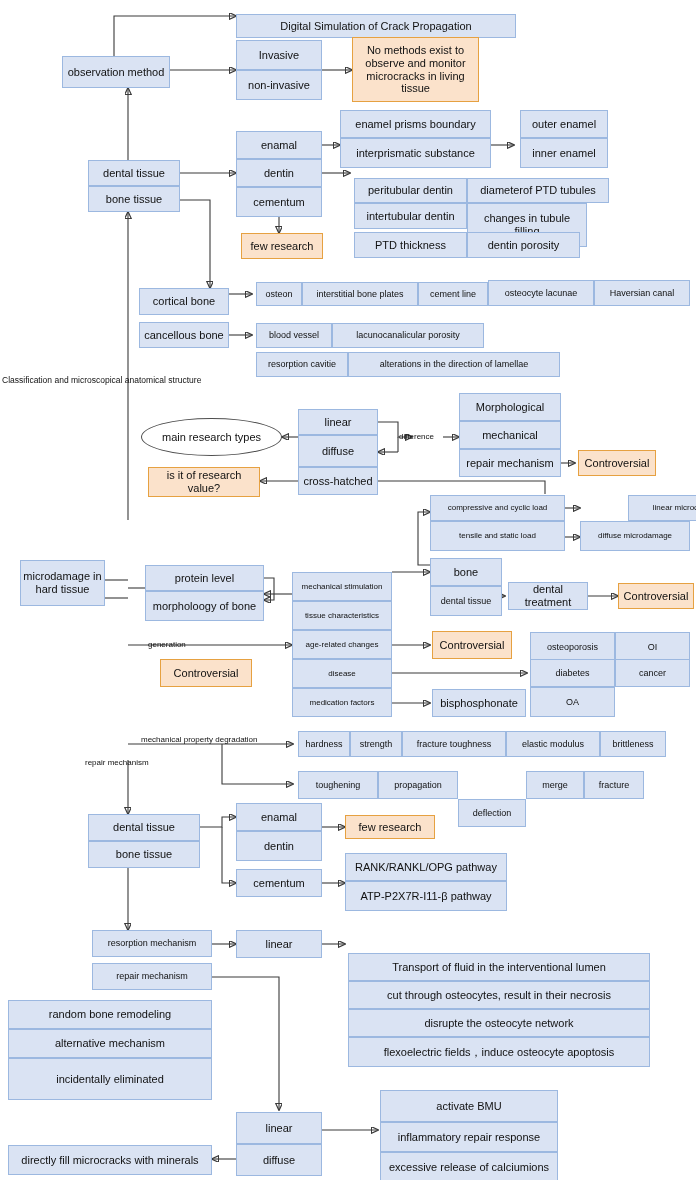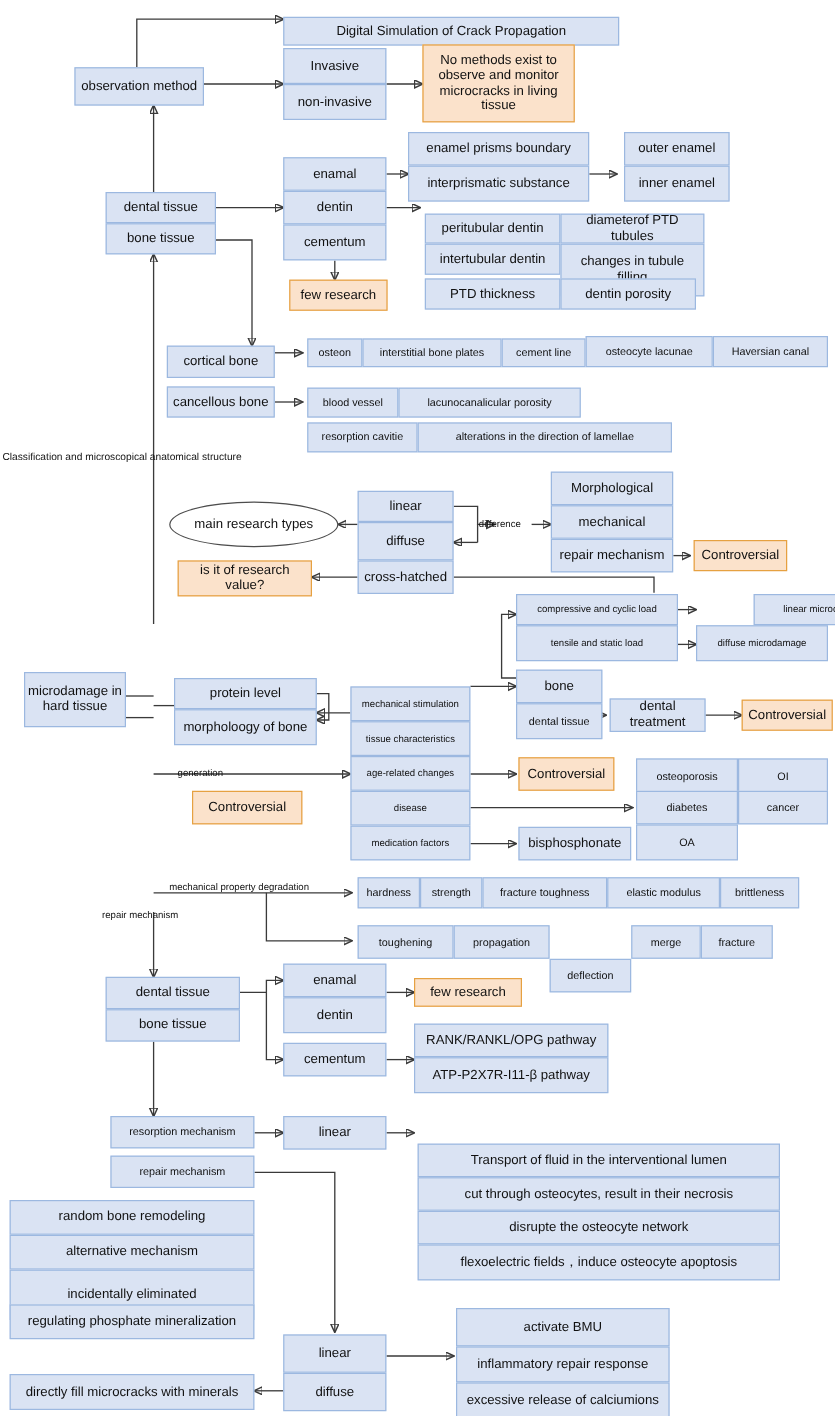--- a/index.html
+++ b/index.html
@@ -139,21 +139,21 @@
   <div class="bx" style="left:236px;top:159px;width:86px;height:28px;">dentin</div>
   <div class="bx" style="left:236px;top:187px;width:86px;height:30px;">cementum</div>
   <div class="bx or" style="left:241px;top:233px;width:82px;height:26px;">few research</div>
 
   <div class="bx" style="left:340px;top:110px;width:151px;height:28px;">enamel prisms boundary</div>
   <div class="bx" style="left:340px;top:138px;width:151px;height:30px;">interprismatic substance</div>
   <div class="bx" style="left:520px;top:110px;width:88px;height:28px;">outer enamel</div>
   <div class="bx" style="left:520px;top:138px;width:88px;height:30px;">inner enamel</div>
 
   <div class="bx" style="left:354px;top:178px;width:113px;height:25px;">peritubular dentin</div>
-  <div class="bx" style="left:467px;top:178px;width:120px;height:25px;">diameterof PTD tubules</div>
+  <div class="bx" style="left:467px;top:178px;width:142px;height:25px;">diameterof PTD tubules</div>
   <div class="bx" style="left:354px;top:203px;width:113px;height:26px;">intertubular dentin</div>
   <div class="bx" style="left:467px;top:203px;width:120px;height:44px;">changes in tubule filling</div>
   <div class="bx" style="left:354px;top:232px;width:113px;height:26px;">PTD thickness</div>
   <div class="bx" style="left:467px;top:232px;width:113px;height:26px;">dentin porosity</div>
 
   <div class="bx" style="left:139px;top:288px;width:90px;height:27px;">cortical bone</div>
   <div class="bx" style="left:139px;top:322px;width:90px;height:26px;">cancellous bone</div>
 
   <div class="bx sm" style="left:256px;top:282px;width:46px;height:24px;">osteon</div>
   <div class="bx sm" style="left:302px;top:282px;width:116px;height:24px;">interstitial bone plates</div>
@@ -241,21 +241,20 @@
   <div class="bx" style="left:236px;top:930px;width:86px;height:28px;">linear</div>
 
   <div class="bx" style="left:348px;top:953px;width:302px;height:28px;">Transport of fluid in the interventional lumen</div>
   <div class="bx" style="left:348px;top:981px;width:302px;height:28px;">cut through osteocytes, result in their necrosis</div>
   <div class="bx" style="left:348px;top:1009px;width:302px;height:28px;">disrupte the osteocyte network</div>
   <div class="bx" style="left:348px;top:1037px;width:302px;height:30px;">flexoelectric fields，induce osteocyte apoptosis</div>
 
   <div class="bx" style="left:8px;top:1000px;width:204px;height:29px;">random bone remodeling</div>
   <div class="bx" style="left:8px;top:1029px;width:204px;height:29px;">alternative mechanism</div>
   <div class="bx" style="left:8px;top:1058px;width:204px;height:42px;">incidentally eliminated</div>
-  <div class="bx" style="left:8px;top:1087px;width:204px;height:29px;">regulating phosphate mineralization</div>
   <div class="bx" style="left:8px;top:1145px;width:204px;height:30px;">directly fill microcracks with minerals</div>
 
   <div class="bx" style="left:236px;top:1112px;width:86px;height:32px;">linear</div>
   <div class="bx" style="left:236px;top:1144px;width:86px;height:32px;">diffuse</div>
 
   <div class="bx" style="left:380px;top:1090px;width:178px;height:32px;">activate BMU</div>
   <div class="bx" style="left:380px;top:1122px;width:178px;height:30px;">inflammatory repair response</div>
   <div class="bx" style="left:380px;top:1152px;width:178px;height:30px;">excessive release of calciumions</div>
 
 </div>

